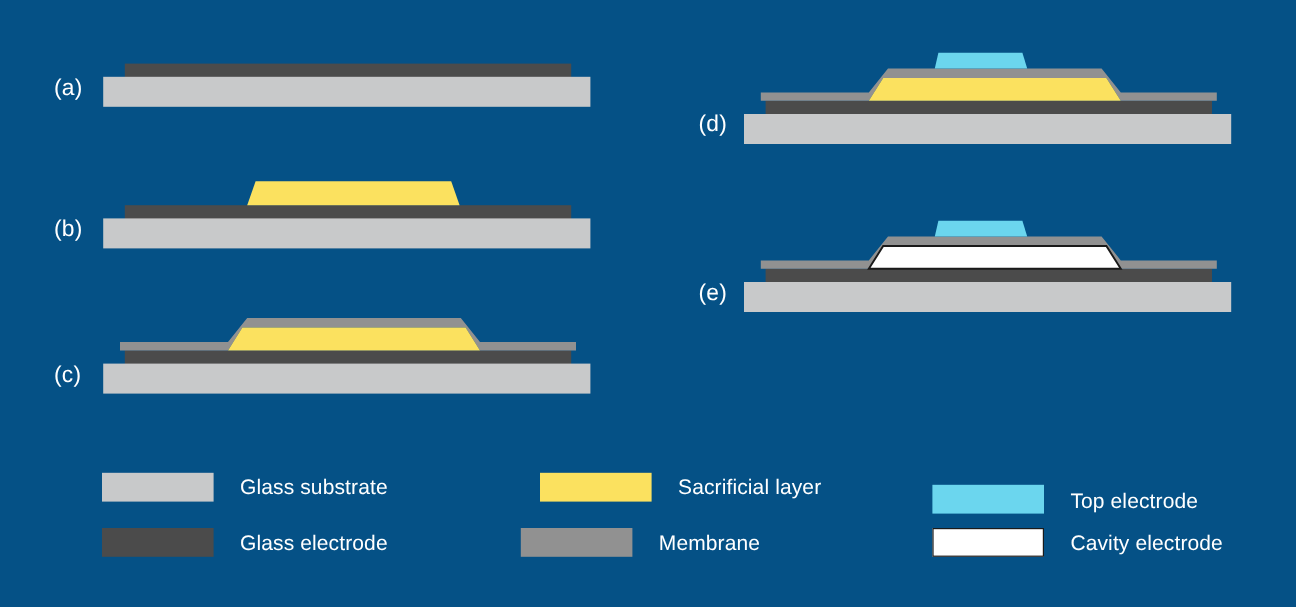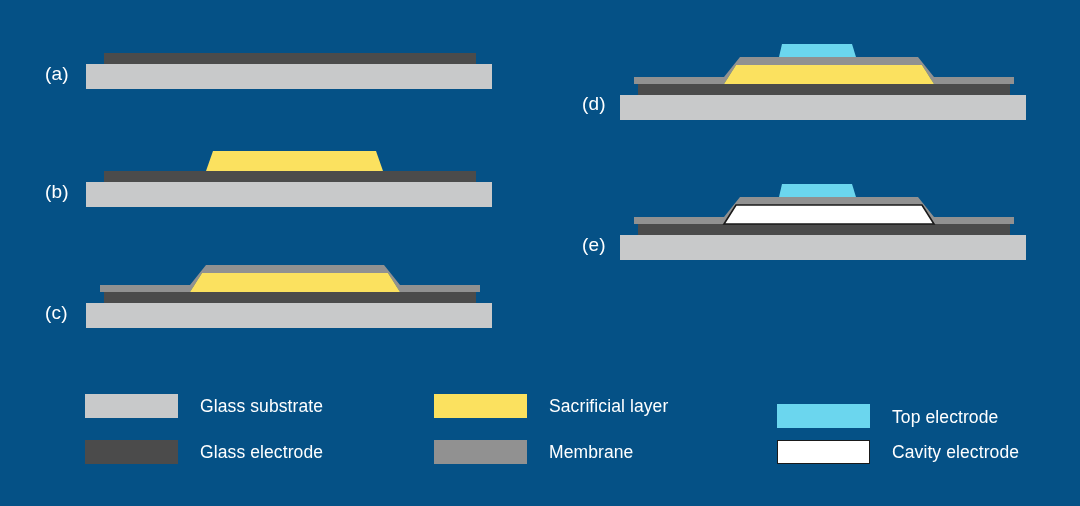--- a/index.html
+++ b/index.html
@@ -108,21 +108,21 @@
   <div class="legend-row" style="left:85px; top:394px;">
     <span class="legend-swatch" style="background:#c8c9ca;"></span>
     <span class="legend-label">Glass substrate</span>
   </div>
 
   <div class="legend-row" style="left:85px; top:440px;">
     <span class="legend-swatch" style="background:#4b4b4b;"></span>
     <span class="legend-label">Glass electrode</span>
   </div>
 
-  <div class="legend-row" style="left:434px; top:394px;">
+  <div class="legend-row" style="left:450px; top:394px;">
     <span class="legend-swatch" style="background:#fbe15f;"></span>
     <span class="legend-label">Sacrificial layer</span>
   </div>
 
   <div class="legend-row" style="left:434px; top:440px;">
     <span class="legend-swatch" style="background:#919191;"></span>
     <span class="legend-label">Membrane</span>
   </div>
 
   <div class="legend-row" style="left:777px; top:404px;align-items:flex-end;">

